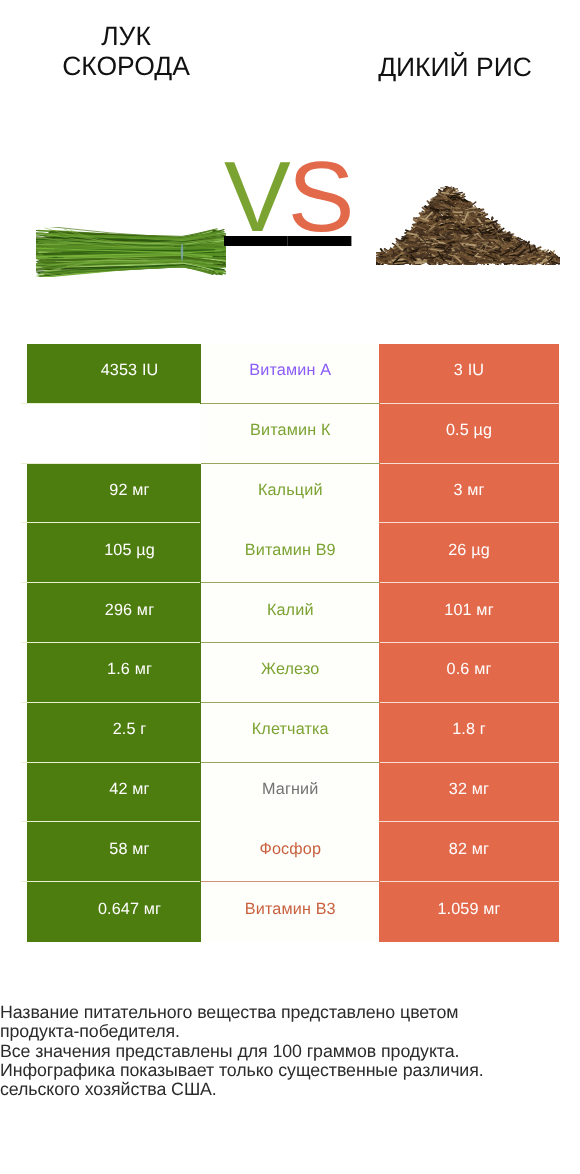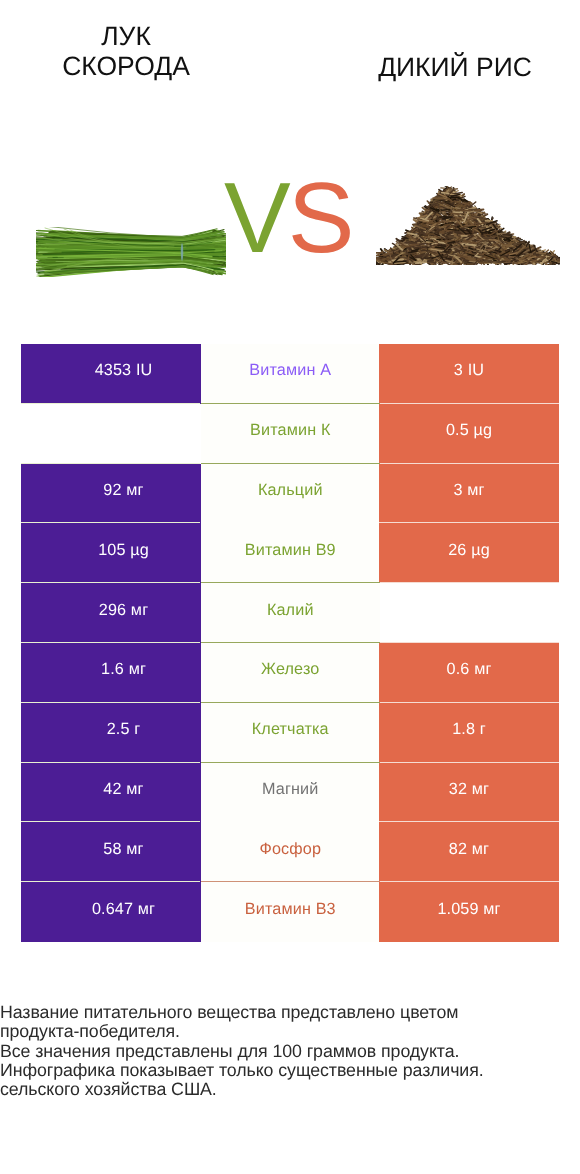--- a/index.html
+++ b/index.html
@@ -7,29 +7,29 @@
   .page{position:relative;width:580px;height:1174px;background:#fff;will-change:transform;}
 
   
   .title{position:absolute;font-size:26.5px;line-height:30px;color:#111;text-align:center;font-weight:400;white-space:pre-line;}
   .title.left{left:26px;top:21px;width:200px;}
   .title.right{left:355px;top:52px;width:200px;}
 
   
   .chives{position:absolute;left:36px;top:227px;width:190px;height:50px;}
   .rice{position:absolute;left:376px;top:186px;width:184px;height:79px;}
-  .vs{position:absolute;left:224px;top:168px;font-size:100px;line-height:100px;font-weight:400;letter-spacing:-3px;}
+  .vs{position:absolute;left:224px;top:147px;font-size:100px;line-height:100px;font-weight:400;letter-spacing:-3px;text-decoration:underline;}
   .vs .v{color:#7BA331;}
   .vs .s{color:#E2694A;}
 
   
   .table{position:absolute;left:21px;top:344px;width:538px;}
   .row{position:relative;height:59.8px;z-index:1;}
   .cell{position:absolute;top:0;height:59.8px;display:flex;align-items:center;justify-content:center;box-sizing:border-box;font-size:16.2px;font-weight:400;letter-spacing:0.15px;padding-bottom:6px;}
-  .cell.left{left:0;width:205px;background:#4c1d95;color:#fff;}
+  .cell.left{left:6px;width:205px;background:#4d7c0f;color:#fff;}
   .cell.mid{left:179.5px;width:179.5px;background:#fefefb;}
   .cell.right{left:358px;width:180px;background:#E2694A;color:#fff;}
   .row .sep{position:absolute;left:0;top:58.9px;width:538px;height:0.9px;}
   .row .sep2{position:absolute;left:179.5px;top:58.95px;width:179.5px;height:0.85px;z-index:5;}
 
   
   .footer{position:absolute;left:0;top:1003px;width:580px;text-align:left;font-size:17.8px;line-height:19.25px;color:#2b2b2b;letter-spacing:-0.08px;}
 </style>
 </head>
 <body>
@@ -458,20 +458,21 @@
       <div class="row">
         <div class="cell left">105 µg</div>
         <div class="cell mid" style="color: rgb(123, 163, 49);">Витамин B9</div>
         <div class="cell right">26 µg</div>
         <div class="sep" style="background: linear-gradient(to right, rgb(233, 240, 210) 0px, rgb(233, 240, 210) 179.5px, transparent 179.5px, transparent 358px, rgb(246, 220, 210) 358px, rgb(246, 220, 210) 538px);"></div>
         <div class="sep2" style="background: rgb(151, 168, 92);"></div>
       </div>
       <div class="row">
         <div class="cell left">296 мг</div>
         <div class="cell mid" style="color: rgb(123, 163, 49);">Калий</div>
+        <div class="cell right">101 мг</div>
         <div class="sep" style="background: linear-gradient(to right, rgb(233, 240, 210) 0px, rgb(233, 240, 210) 179.5px, transparent 179.5px, transparent 358px, rgb(246, 220, 210) 358px, rgb(246, 220, 210) 538px);"></div>
         <div class="sep2" style="background: rgb(151, 168, 92);"></div>
       </div>
       <div class="row">
         <div class="cell left">1.6 мг</div>
         <div class="cell mid" style="color: rgb(123, 163, 49);">Железо</div>
         <div class="cell right">0.6 мг</div>
         <div class="sep" style="background: linear-gradient(to right, rgb(233, 240, 210) 0px, rgb(233, 240, 210) 179.5px, transparent 179.5px, transparent 358px, rgb(246, 220, 210) 358px, rgb(246, 220, 210) 538px);"></div>
         <div class="sep2" style="background: rgb(151, 168, 92);"></div>
       </div>

